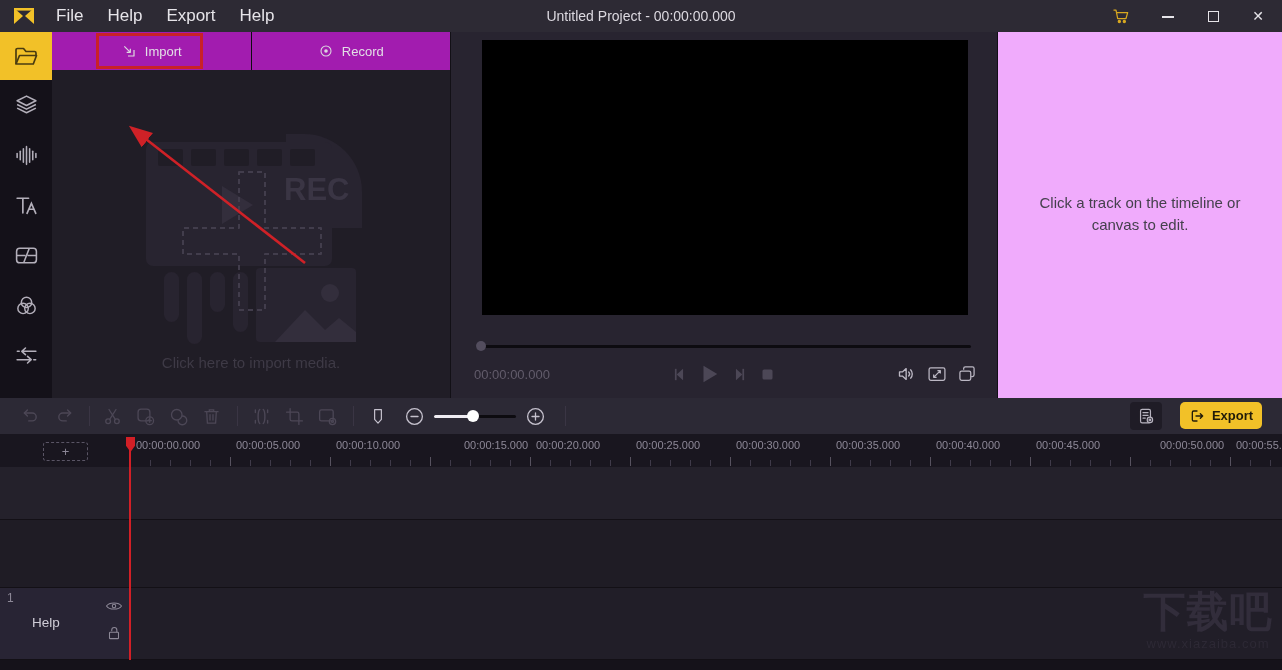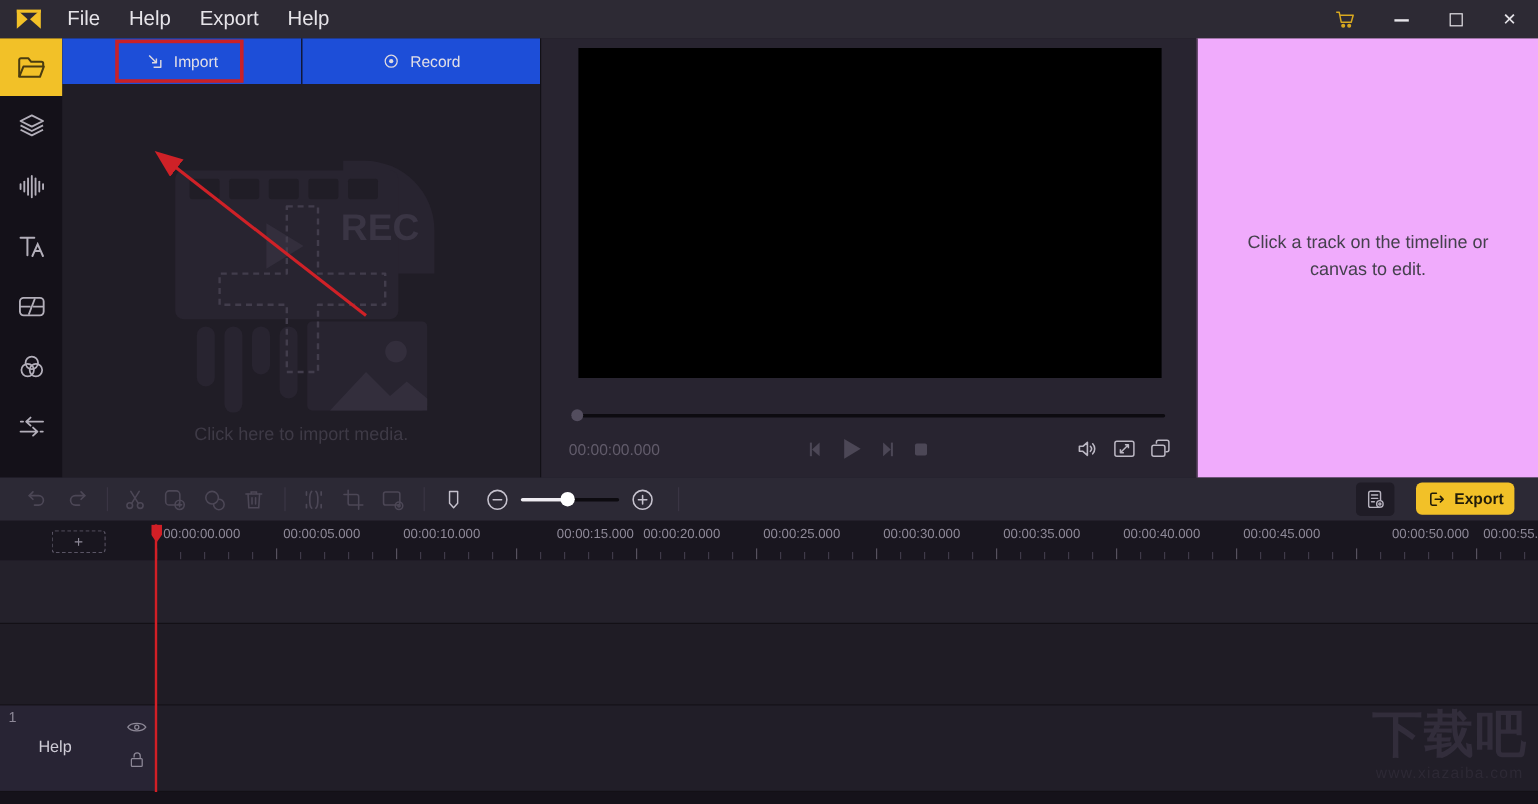--- a/index.html
+++ b/index.html
@@ -17,21 +17,21 @@
   .max-glyph{width:11px;height:11px;border:1.3px solid #e6e4e9}
   .min-glyph{width:12px;height:1.5px;background:#e6e4e9;margin-top:2px}
 
   
   .main{position:absolute;top:32px;left:0;width:1282px;height:366px}
   .sidebar{position:absolute;left:0;top:0;width:52px;height:100%;background:#141119;display:flex;flex-direction:column}
   .side-item{height:50px;display:flex;align-items:center;justify-content:center;color:#b3afba}
   .side-item.active{height:48px;background:#f2c128;color:#4a3c10}
 
   .media-panel{position:absolute;left:52px;top:0;width:398px;height:100%;background:#201d26}
-  .tabs{position:absolute;top:0;left:0;right:0;height:38px;background:#1d4ed8;display:flex}
+  .tabs{position:absolute;top:0;left:0;right:0;height:38px;background:#a21caf;display:flex}
   .tab{flex:1;display:flex;align-items:center;justify-content:center;gap:8px;font-size:13px;color:#e2dfe6}
   .tab + .tab{border-left:1px solid #0e0c12}
   .red-box{position:absolute;left:44px;top:1px;width:107px;height:36px;border:3px solid #c92127;z-index:6}
   .import-area{position:absolute;top:38px;bottom:0;left:0;right:0}
   .illustration{position:absolute;left:84px;top:56px}
   .media-hint{position:absolute;top:284px;left:0;width:100%;text-align:center;font-size:15px;color:#3e3a46}
   .arrow-overlay{position:absolute;inset:0;z-index:7;pointer-events:none}
 
   .preview{position:absolute;left:450px;top:0;width:547px;height:100%;background:#282430;border-left:1px solid #121016}
   .video-canvas{position:absolute;left:31px;top:8px;width:486px;height:275px;background:#000}
@@ -93,20 +93,21 @@
         <path d="M22 2 L13 10 L22 18 Z" fill="#f2c128"></path>
         <rect x="2" y="2" width="20" height="2.6" fill="#f2c128"></rect>
       </svg>
     </span>
     <div class="menus">
       <span>File</span>
       <span>Help</span>
       <span>Export</span>
       <span>Help</span>
     </div>
+    <div class="tb-title">Untitled Project - 00:00:00.000</div>
     <span class="win-btn cart">
       <svg width="20" height="20" viewBox="0 0 24 24" fill="none" stroke="#d8a820" stroke-width="1.5" stroke-linejoin="round">
         <path d="M3 5 h3 l2 10 h10 l2-7 H7"></path>
         <circle cx="10" cy="18.5" r="1.3" fill="#d8a820"></circle>
           <circle cx="16" cy="18.5" r="1.3" fill="#d8a820"></circle>
       </svg>
     </span>
     <span class="win-btn minb">
         <span class="min-glyph"></span>
       </span>

